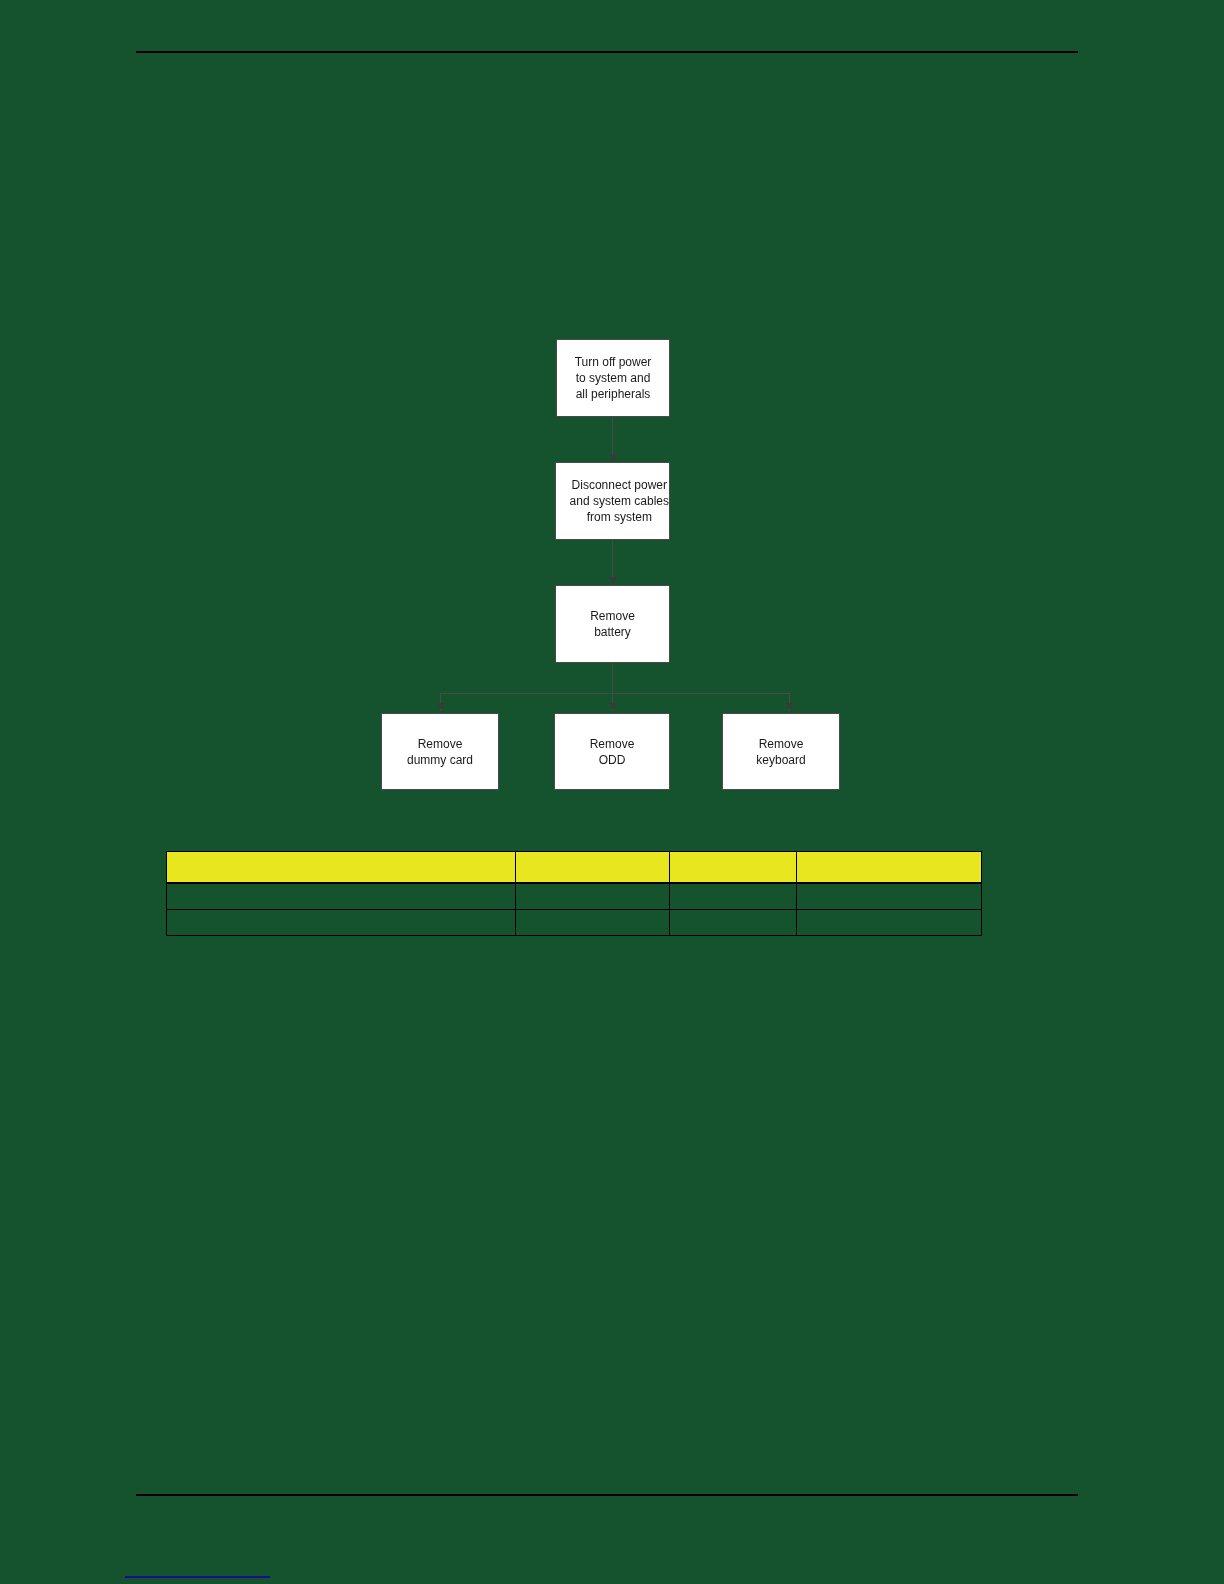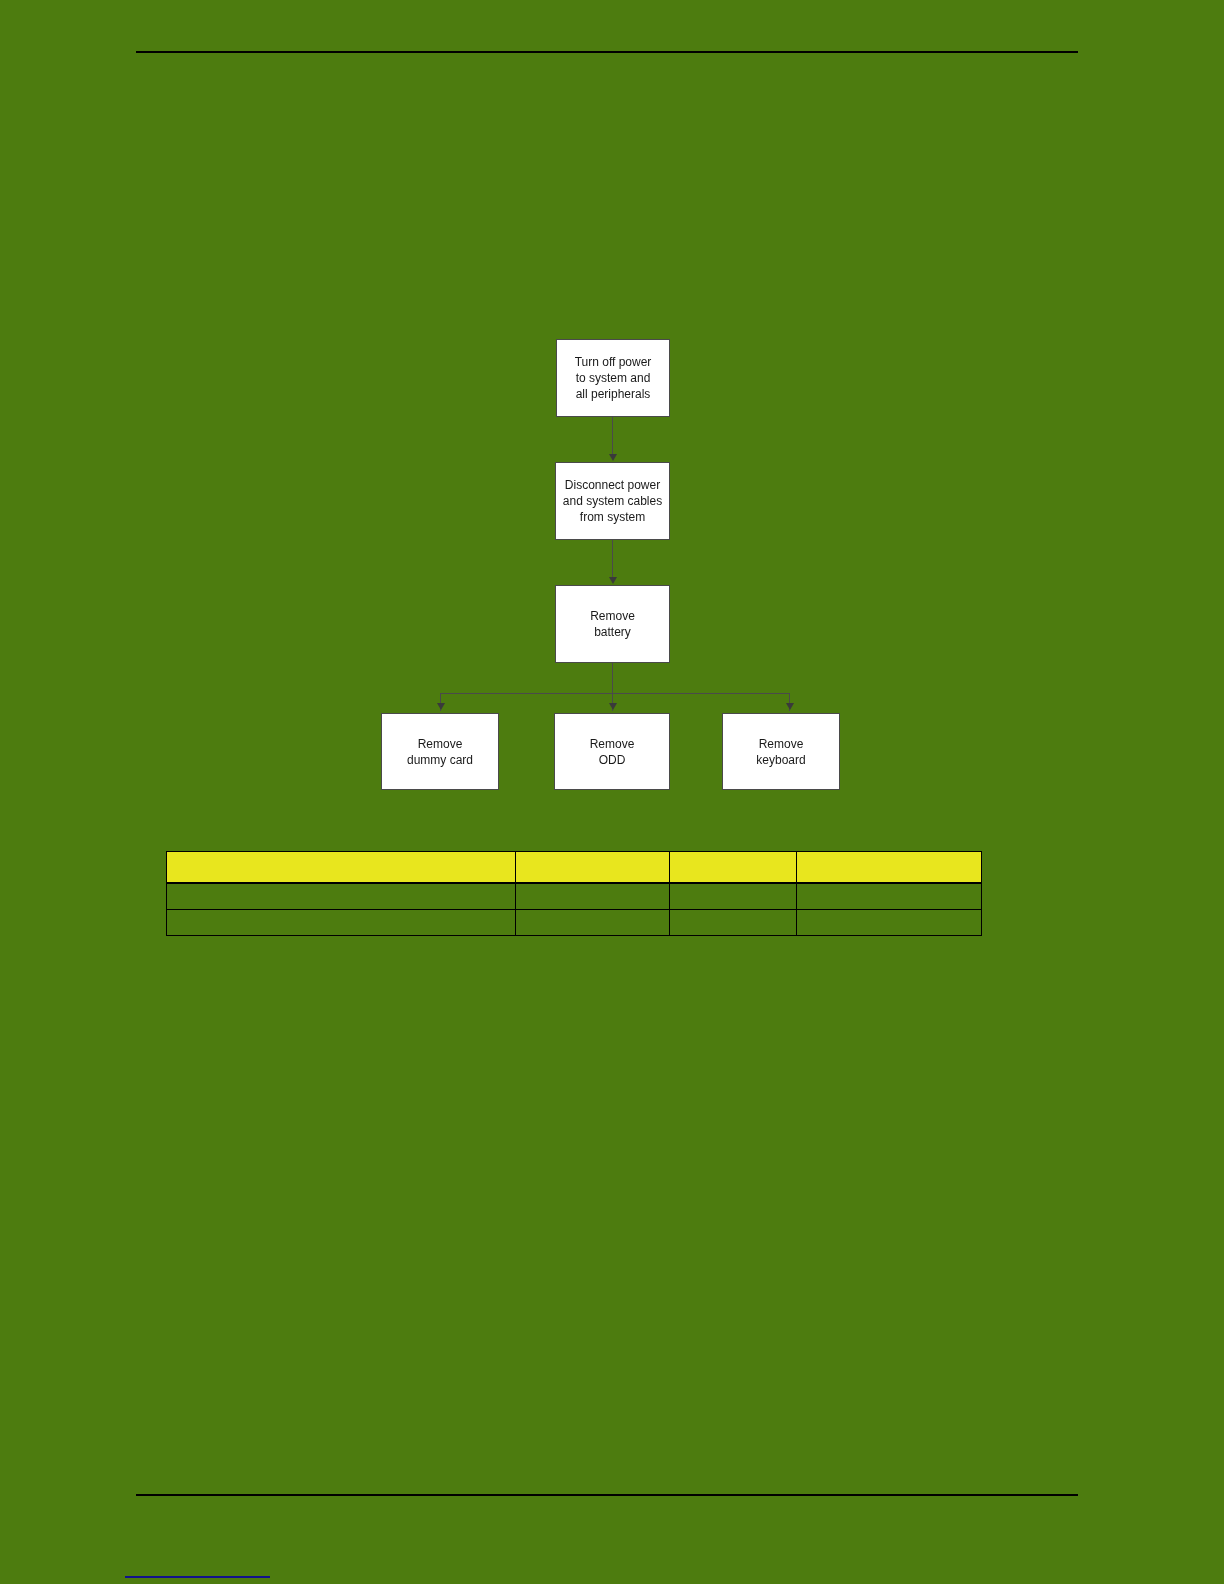--- a/index.html
+++ b/index.html
@@ -159,21 +159,21 @@
   }
   .cell-text {
     display: block;
     padding: 0 4px;
     min-height: 1px;
   }
 </style>
 </head>
 <body>
 
-<div id="page" style="background: #4d7c0f;">
+<div id="page" style="background: #14532d;">
 
   <div class="rule" id="header-rule" style="background: rgb(0, 0, 0);"></div>
 
   <div id="flowchart">
 
     <div class="conn conn-v" id="c1-v" style="background-color: rgb(74, 74, 74);"></div>
     <div class="arrowhead" id="c1-ah"></div>
 
     <div class="conn conn-v" id="c2-v" style="background-color: rgb(74, 74, 74);"></div>
     <div class="arrowhead" id="c2-ah"></div>
@@ -189,21 +189,21 @@
 
     <div class="conn conn-v" id="c3-vr" style="background-color: rgb(74, 74, 74);"></div>
     <div class="arrowhead" id="c3-ahr"></div>
 
     <div class="fc-box node" id="node-power" style="border-color: rgb(74, 74, 74); background-color: rgb(255, 255, 255);">
       <span class="fc-label">Turn off power
 to system and
 all peripherals</span>
     </div>
 
-    <div class="fc-box node" id="node-cables" style="border-color: rgb(74, 74, 74); background-color: rgb(255, 255, 255);">
+    <div class="fc-box node" id="node-cables" style="border-color: rgb(74, 74, 74); background-color: rgb(255, 255, 255); justify-content: flex-end;">
       <span class="fc-label">Disconnect power
 and system cables
 from system</span>
     </div>
 
     <div class="fc-box node" id="node-battery" style="border-color: rgb(74, 74, 74); background-color: rgb(255, 255, 255);">
       <span class="fc-label">Remove
 battery</span>
     </div>
 

